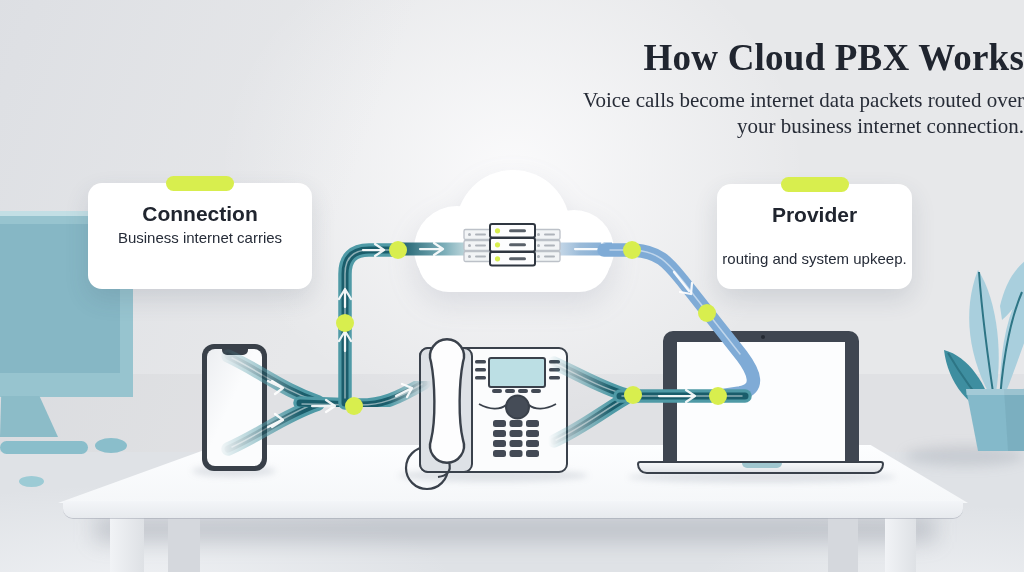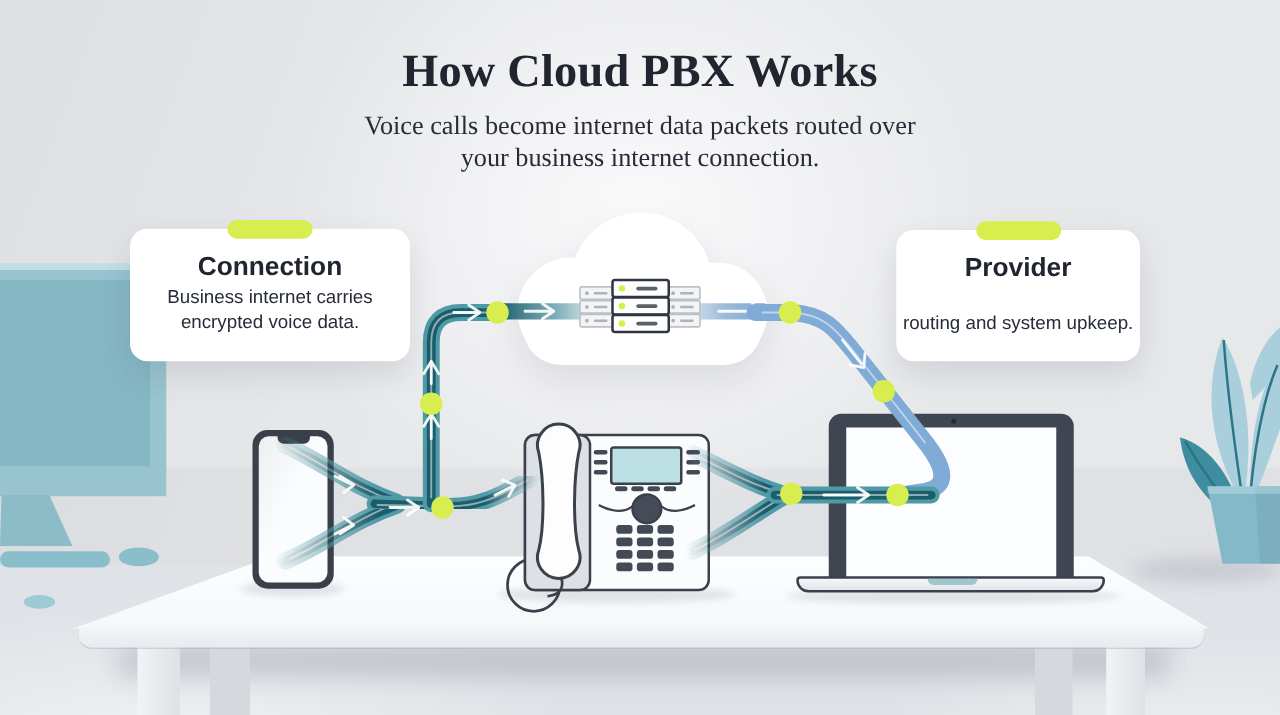--- a/index.html
+++ b/index.html
@@ -18,32 +18,32 @@
     linear-gradient(110deg, rgba(213,216,222,.55) 0%, rgba(235,236,239,0) 34%),
     radial-gradient(420px 360px at 50% 30%, rgba(252,252,253,.9), rgba(252,252,253,0) 70%),
     var(--wall);}
   .wall-band{left:0;top:374px;width:1024px;height:78px;background:rgba(150,156,170,.08)}
   .floor{left:0;top:452px;width:1024px;height:120px;background:
     radial-gradient(480px 150px at 12% 115%, #eff1f4, rgba(239,241,244,0) 70%),
     radial-gradient(420px 140px at 94% 120%, #edeff2, rgba(237,239,242,0) 65%),
     var(--floor);}
 
   
-  .header{left:0;right:0;top:36px;text-align:center;color:var(--ink)}
+  .header{left:0;right:0;top:36px;text-align:right;color:var(--ink)}
   .header h1{font-family:"Liberation Serif",serif;font-size:37px;font-weight:700;letter-spacing:.2px}
   .header .sub{font-family:"Liberation Serif",serif;font-size:21px;line-height:1.22;margin-top:9px;color:#272c37}
 
   
   .card{background:var(--card-bg);border-radius:14px;box-shadow:0 10px 24px rgba(60,70,95,.14);
         text-align:center;z-index:30}
   .card .pill{position:absolute;left:50%;transform:translateX(-50%);top:-7px;width:68px;height:15px;
         border-radius:8px;background:var(--lime)}
   .card h3{font-size:21px;font-weight:700;color:var(--ink);margin-top:19px}
   .card p{font-size:15px;line-height:1.32;color:var(--body-text);margin-top:2px}
-  #card-connection{left:104px;top:183px;width:224px;height:106px}
+  #card-connection{left:88px;top:183px;width:224px;height:106px}
   #card-provider{left:717px;top:184px;width:195px;height:105px}
 
   
   .monitor{left:0;top:211px;width:133px;height:186px;background:var(--monitor);border-radius:0 6px 0 0}
   .monitor .hl{position:absolute;left:0;top:0;width:100%;height:5px;background:#c3dfe5;border-radius:0 6px 0 0}
   .monitor .scr{position:absolute;left:0;top:13px;right:13px;bottom:24px;background:#86b7c5}
   .mon-stand{left:0;top:396px;width:58px;height:41px;background:#8cbcc8;
      clip-path:polygon(2% 0,68% 0,100% 100%,0 100%)}
   .keyboard{left:0;top:441px;width:88px;height:13px;background:#8abecb;border-radius:7px}
   .mouse{left:95px;top:438px;width:32px;height:15px;background:#8abecb;border-radius:50%}
@@ -346,21 +346,20 @@
     <circle class="dot" cx="633" cy="395" r="9"></circle>
     <circle class="dot" cx="718" cy="396" r="9"></circle>
   </g>
 </svg>
 
 <div class="abs card" id="card-connection">
   <div class="pill"></div>
   <h3>Connection</h3>
   <p>
     <span>Business internet carries</span><br>
-    <span>encrypted voice data.</span>
   </p>
 </div>
 
 <div class="abs card" id="card-provider">
   <div class="pill"></div>
   <h3>Provider</h3>
   <p>
     <br>
     <span>routing and system upkeep.</span>
   </p>

